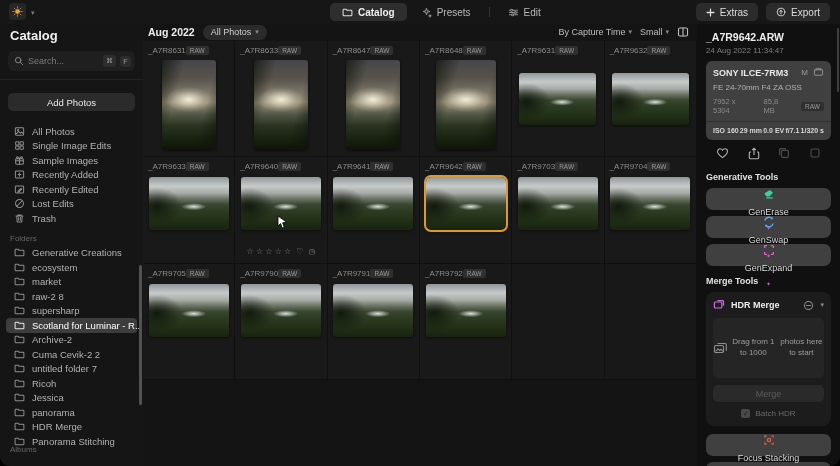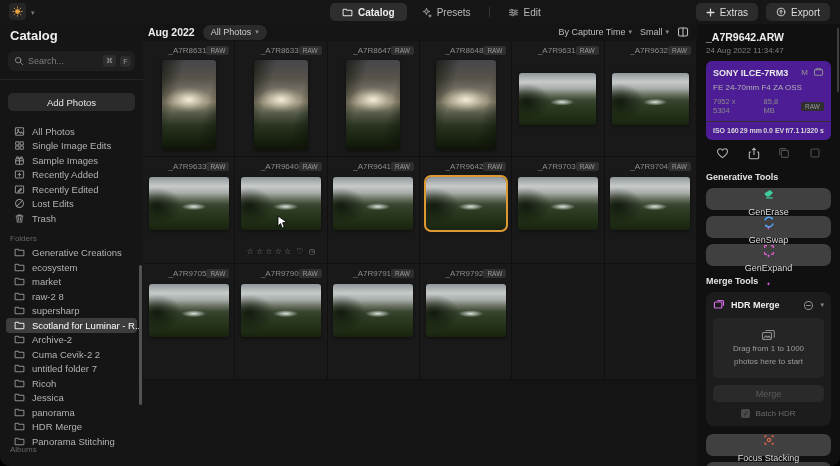--- a/index.html
+++ b/index.html
@@ -51,21 +51,21 @@
   .gh-date { font-size:10.5px; font-weight:bold; color:#ededed; }
   .gh-pill { display:flex; align-items:center; gap:4px; background:#2b2b2b; border-radius:8px;
     height:15px; padding:0 8px; color:#cfcfcf; font-size:9px; cursor:pointer; }
   .gh-spacer { flex:1; }
   .gh-ctl { display:flex; align-items:center; gap:3px; color:#bdbdbd; font-size:9px; cursor:pointer; }
   .chev { font-size:7px; color:#8a8a8a; }
   .photo-grid { position:absolute; top:17px; left:0; right:0; display:grid;
     grid-template-columns:repeat(6,1fr); grid-template-rows:116px 107px 116px; }
   .cell { background:#191919; border-right:1px solid #101010; border-bottom:1px solid #101010;
     position:relative; padding:4px 5px; cursor:pointer; }
-  .cell-head { display:flex; justify-content:flex-end; align-items:center; height:10px; }
+  .cell-head { display:flex; justify-content:flex-start; align-items:center; height:10px; }
   .fname { color:#8d8d8d; font-size:8px; }
   .raw { background:#2f2f2f; color:#9b9b9b; font-size:6.5px; border-radius:2px; padding:1px 4px; }
   .thumb { border-radius:3px; box-shadow:0 1px 3px rgba(0,0,0,.5); }
   .thumb.portrait { width:54px; height:90px; margin:5px auto 0;
     background:
      radial-gradient(ellipse 55% 18% at 50% 44%, rgba(248,242,220,.95), rgba(190,185,160,.35) 55%, transparent 78%),
      linear-gradient(105deg, rgba(15,20,10,.75), transparent 30%, transparent 72%, rgba(15,20,10,.75)),
      linear-gradient(180deg,#46464b 0%,#57534b 20%,#7c7568 36%,#9e947e 47%,#535a48 60%,#2a3420 73%,#18220f 88%,#0e1408 100%); }
   .thumb.landscape { width:80px; height:53px; margin:6px auto 0;
     background:
@@ -76,21 +76,21 @@
   .thumb.sel { outline:2px solid #dd9a33; outline-offset:0; border-radius:5px; }
   .rating-row { position:absolute; left:0; right:0; bottom:7px; display:flex; justify-content:center;
     align-items:center; gap:5px; color:#7e7e7e; font-size:8px; }
   .cursor-arrow { position:absolute; left:42px; top:58px; }
   .cell.empty { background:#181818; }
 
   
   .inspector { position:absolute; top:24px; left:697px; right:0; bottom:0; background:#101010; padding:5px 9px; }
   .insp-file { font-size:10.5px; font-weight:bold; color:#ededed; margin-top:2px; }
   .insp-date { font-size:8px; color:#7e7e7e; margin-top:3px; }
-  .cam-card { margin-top:6px; background:#4c1d95; border-radius:6px; padding:6px 7px 0; }
+  .cam-card { margin-top:6px; background:#404040; border-radius:6px; padding:6px 7px 0; }
   .cam-row1 { display:flex; align-items:center; gap:5px; }
   .cam-model { font-size:9px; font-weight:bold; color:#e9e9e9; flex:1; }
   .cam-m { font-size:8px; color:#9a9a9a; }
   .cam-lens { font-size:8px; color:#b2b2b2; margin-top:5px; }
   .cam-row3 { display:flex; align-items:center; margin-top:5px; font-size:7.5px; color:#8a8a8a; gap:10px; }
   .cam-row3 .raw { margin-left:auto; }
   .cam-div { height:1px; background:#303030; margin:6px -7px 0; }
   .cam-row4 { display:flex; justify-content:space-between; padding:5px 0 6px; font-size:7px;
     font-weight:bold; color:#d8d8d8; }
   .act-row { display:flex; justify-content:space-between; padding:7px 10px 2px; }
@@ -99,21 +99,21 @@
   .sec-head { font-size:9px; font-weight:bold; color:#e2e2e2; margin:10px 0 6px; }
   .tool-card { background:#404040; border-radius:7px; height:22px; display:flex; align-items:center;
     gap:7px; padding:0 9px; margin-bottom:6px; cursor:pointer;flex-direction:column; }
   .tool-label { font-size:9px; color:#dcdcdc; }
   .sparkle { font-size:6px; color:#cf5fd6; vertical-align:super; }
   .hdr-card { background:#1c1c1c; border-radius:8px; padding:7px 7px 8px; margin-bottom:8px; }
   .hdr-head { display:flex; align-items:center; gap:6px; }
   .hdr-title { flex:1; font-size:9px; font-weight:bold; color:#ececec; }
   .hdr-ctl { color:#8a8a8a; display:flex; align-items:center; gap:6px; }
   .dropzone { margin-top:7px; background:#252525; border-radius:5px; height:60px; display:flex;
-    flex-direction:column; align-items:center; justify-content:center; gap:2px; }
+    flex-direction:row; align-items:center; justify-content:center; gap:2px; }
   .dz-text { font-size:8px; color:#9d9d9d; line-height:1.35; text-align:center; }
   .merge-btn { margin-top:7px; background:#2a2a2a; border-radius:5px; height:17px; display:flex;
     align-items:center; justify-content:center; font-size:9px; color:#5c5c5c; }
   .batch-row { margin-top:7px; display:flex; align-items:center; justify-content:center; gap:5px; }
   .batch-box { width:9px; height:9px; background:#4a4a4a; border-radius:2px; color:#1f1f1f;
     font-size:7px; display:flex; align-items:center; justify-content:center; }
   .batch-label { font-size:8px; color:#6b6b6b; }
   .insp-scroll { position:absolute; right:1px; top:4px; width:2px; height:64px; background:#3f3f3f; border-radius:2px; }
   .ti { width:12px; height:12px; flex:none; display:flex; align-items:center; justify-content:center; }
 </style>

